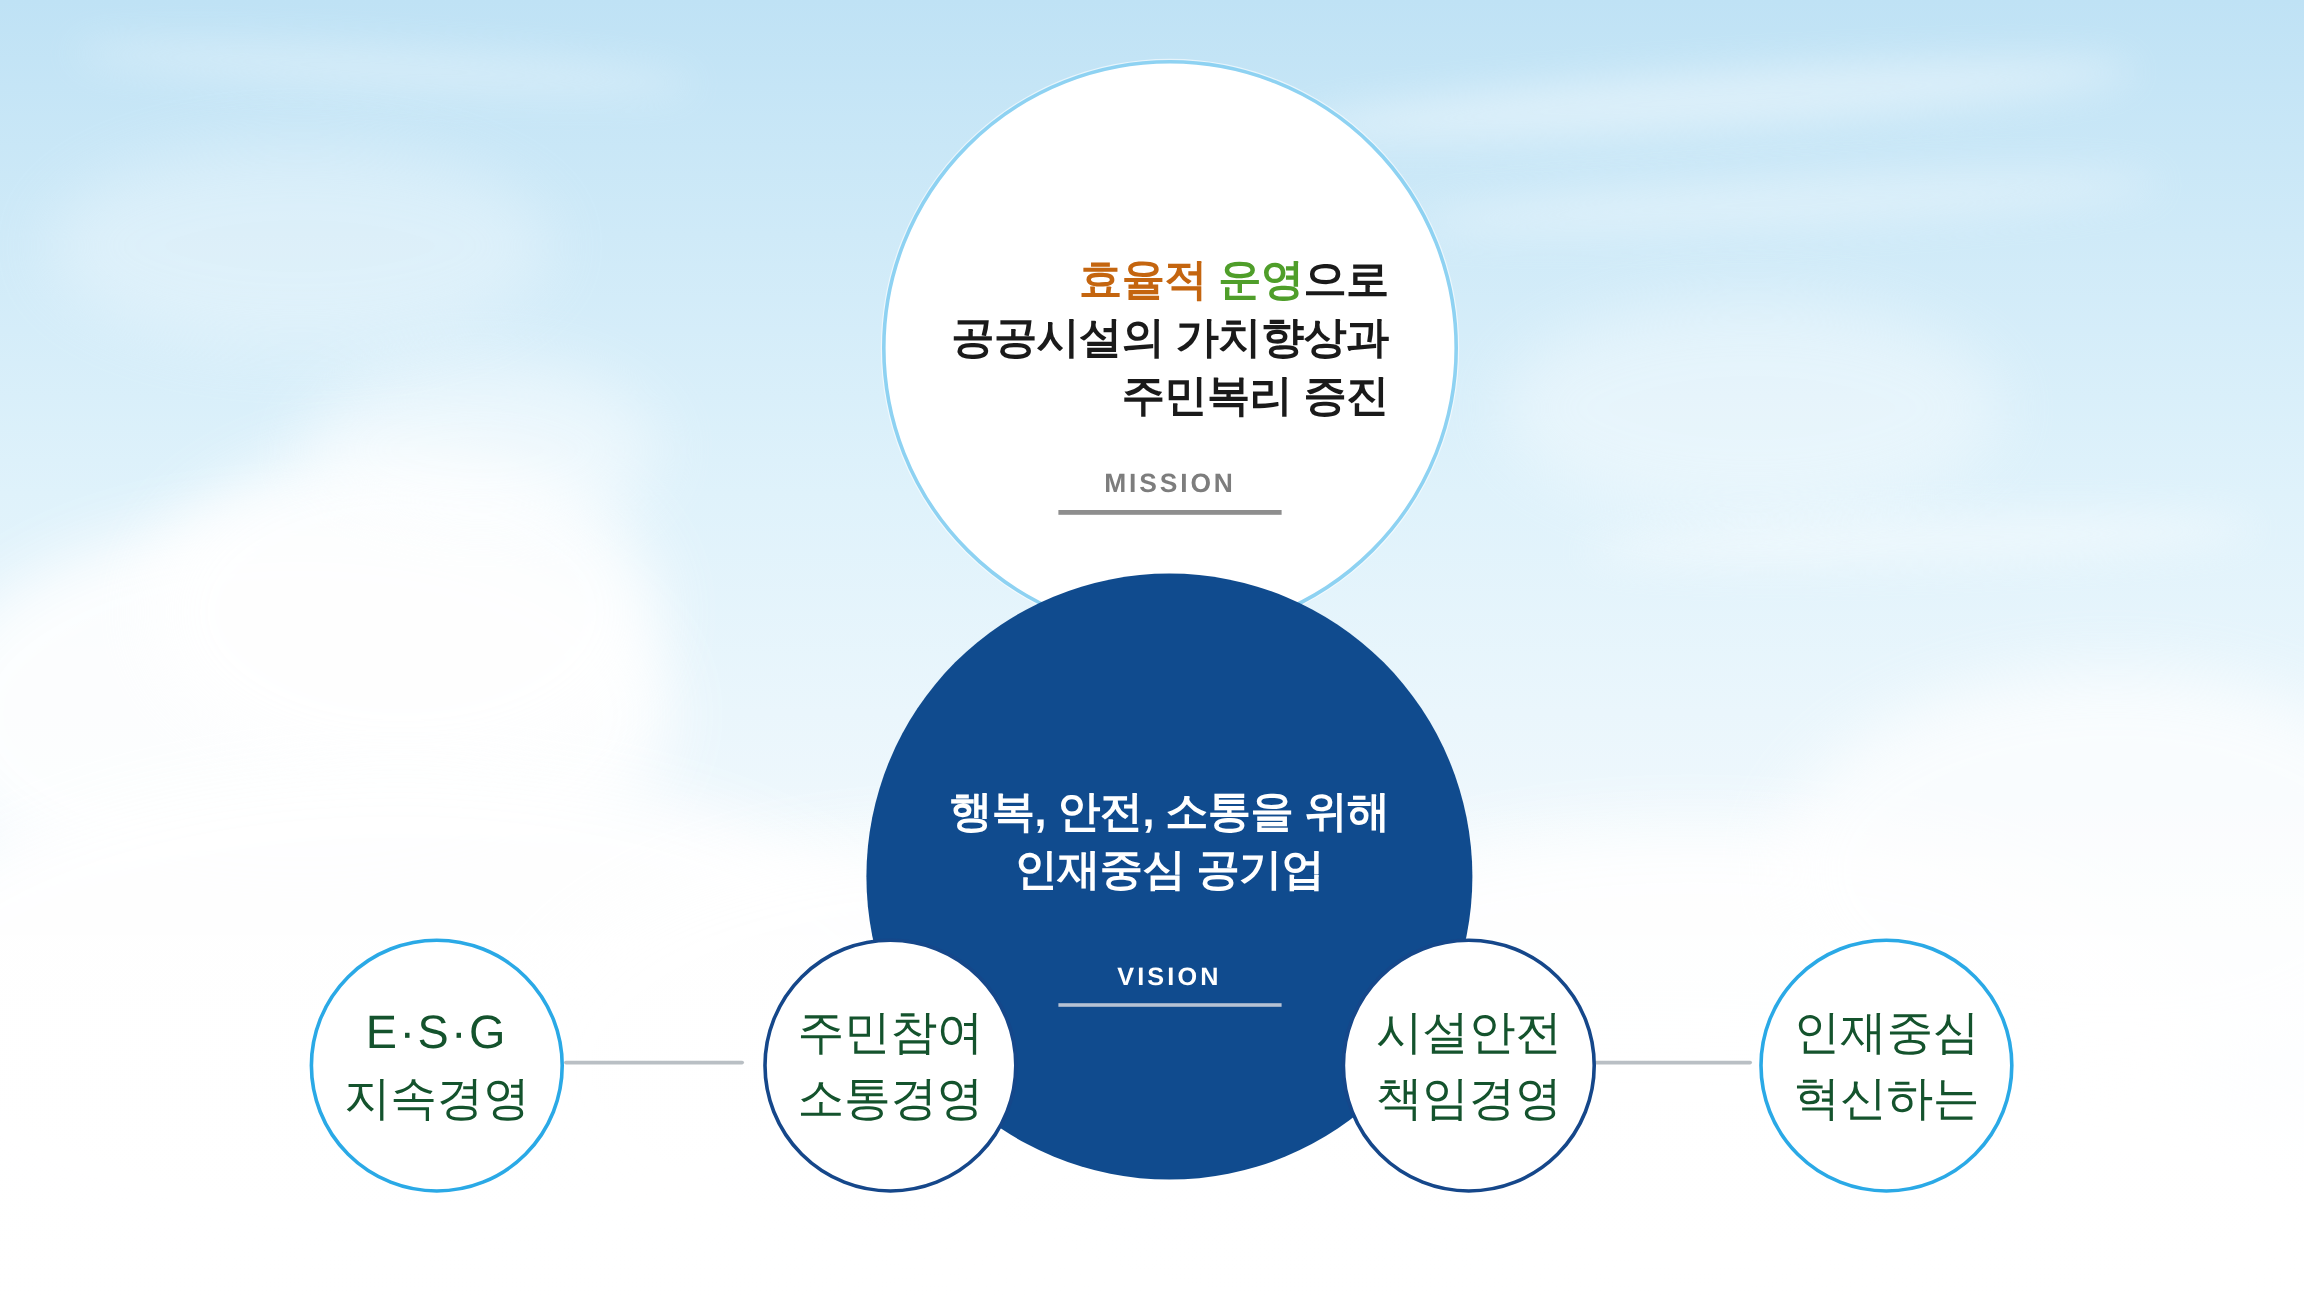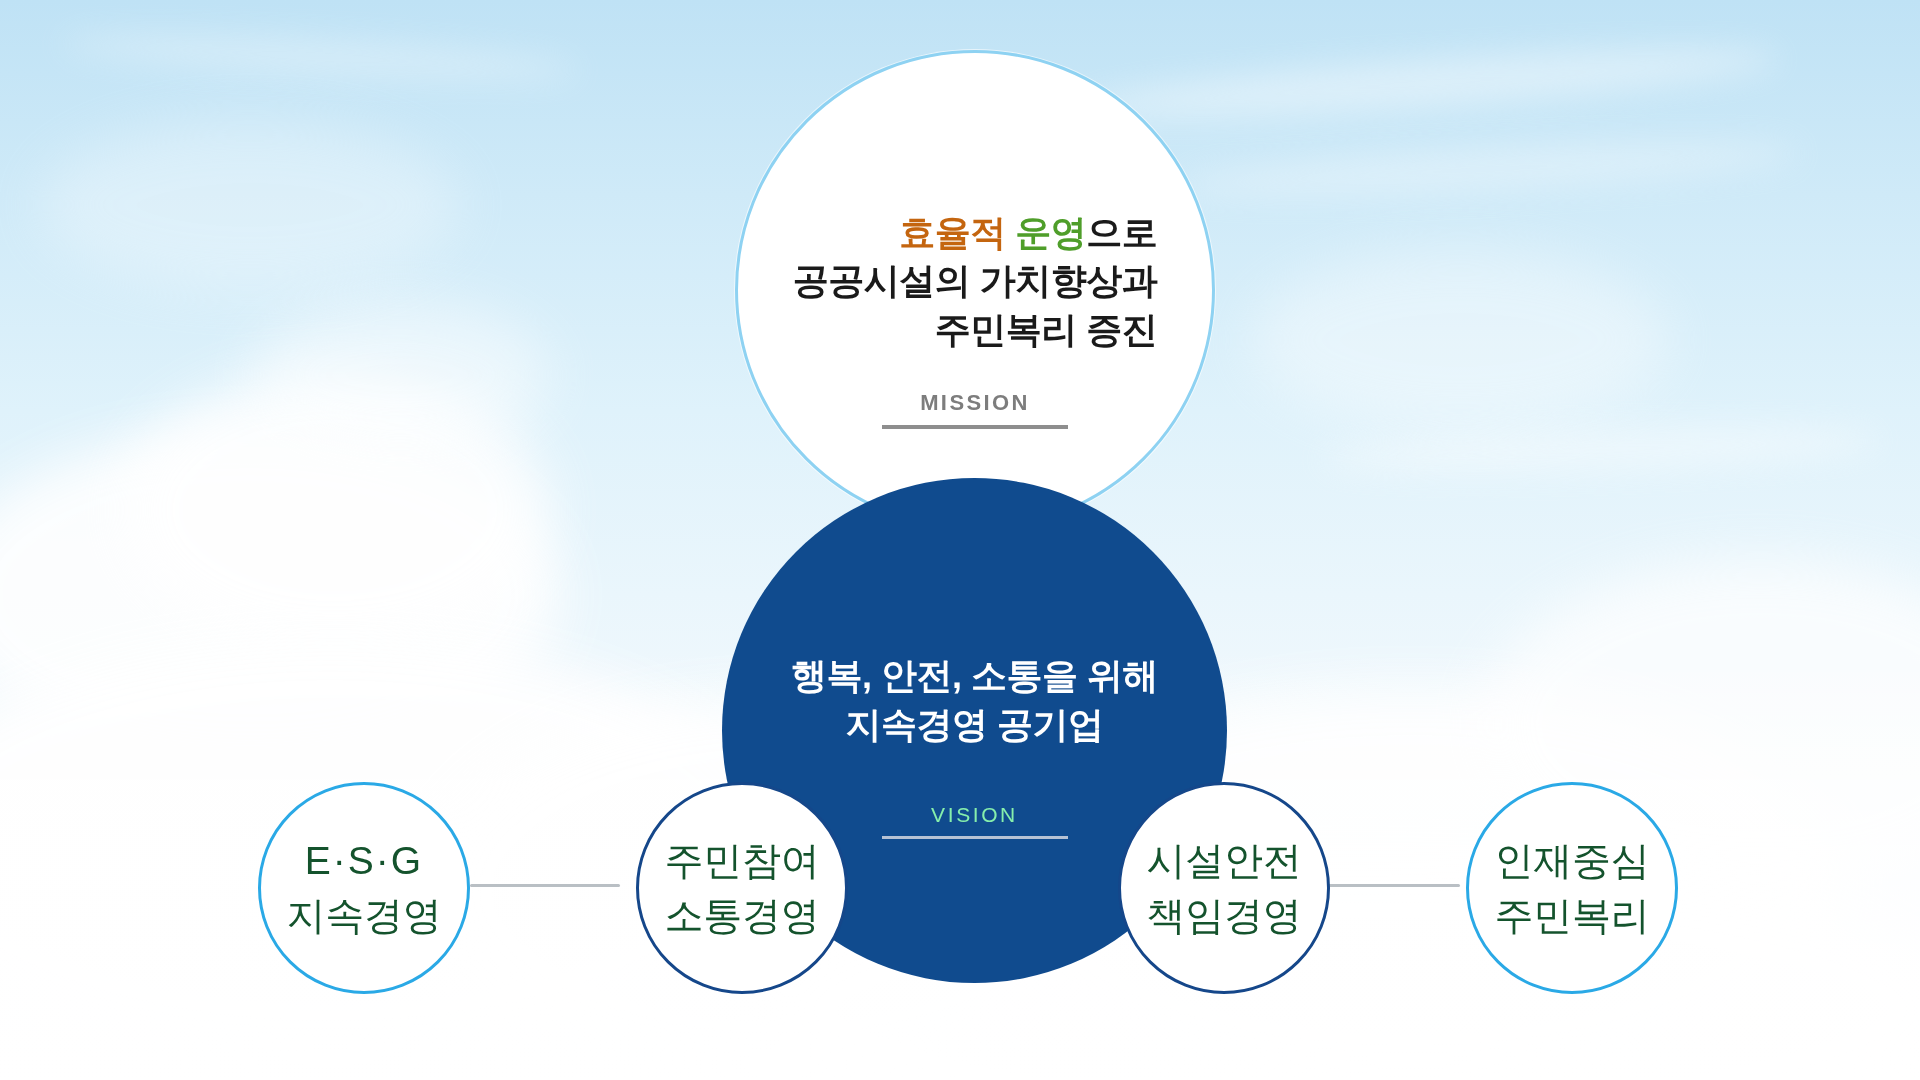--- a/index.html
+++ b/index.html
@@ -60,21 +60,21 @@
   .label-mission { font-size:22px; font-weight:700; letter-spacing:2.4px; color:#7d7d7d;text-align:center; }
   .rule-mission { margin-top:9px; width:186px; height:4px; background:#8e8e8e; }
 
   
   .vision-circle {
     left:722px; top:478px; width:505px; height:505px;
     background:#104b8e; z-index:3;
   }
   .vision-text { line-height:1.36; font-weight:700; font-size:36px; color:#ffffff;
                  letter-spacing:-0.5px; padding-top:30px; }
-  .label-vision { font-size:21px; font-weight:400; letter-spacing:2.6px; color:#86efac; }
+  .label-vision { font-size:21px; font-weight:700; letter-spacing:2.6px; color:#ffffff; }
   .rule-vision { margin-top:9px; width:186px; height:3px; background:#b6c2d4; }
   .vision-label-wrap { margin-top:54px; display:flex; flex-direction:column; align-items:center; }
 
   
   .small-circle { width:212px; height:212px; background:#ffffff; top:782px; z-index:4; }
   .sc-cyan { border:3px solid #2aa9e6; }
   .sc-navy { border:3px solid #15478a; }
   .sc-1 { left:258px; }
   .sc-2 { left:636px; }
   .sc-3 { left:1118px; }
@@ -120,21 +120,21 @@
       </div>
       <div class="label-wrap">
         <div class="label-mission">MISSION</div>
         <div class="rule-mission"></div>
       </div>
     </div>
 
     <div class="circle vision-circle">
       <div class="vision-text">
         <div>행복, 안전, 소통을 위해</div>
-        <div>지속경영 공기업</div>
+        <div>인재중심 공기업</div>
       </div>
       <div class="vision-label-wrap">
         <div class="label-vision">VISION</div>
         <div class="rule-vision"></div>
       </div>
     </div>
 
     <div class="circle small-circle sc-cyan sc-1">
       <div class="sc-text">
         <div class="esg-line">E·S·G</div>
@@ -152,18 +152,18 @@
     <div class="circle small-circle sc-navy sc-3">
       <div class="sc-text">
         <div>시설안전</div>
         <div>책임경영</div>
       </div>
     </div>
 
     <div class="circle small-circle sc-cyan sc-4">
       <div class="sc-text">
         <div>인재중심</div>
-        <div>주민복리</div>
+        <div>혁신하는</div>
       </div>
     </div>
 
   </div>
 </div>
 
 </body></html>

